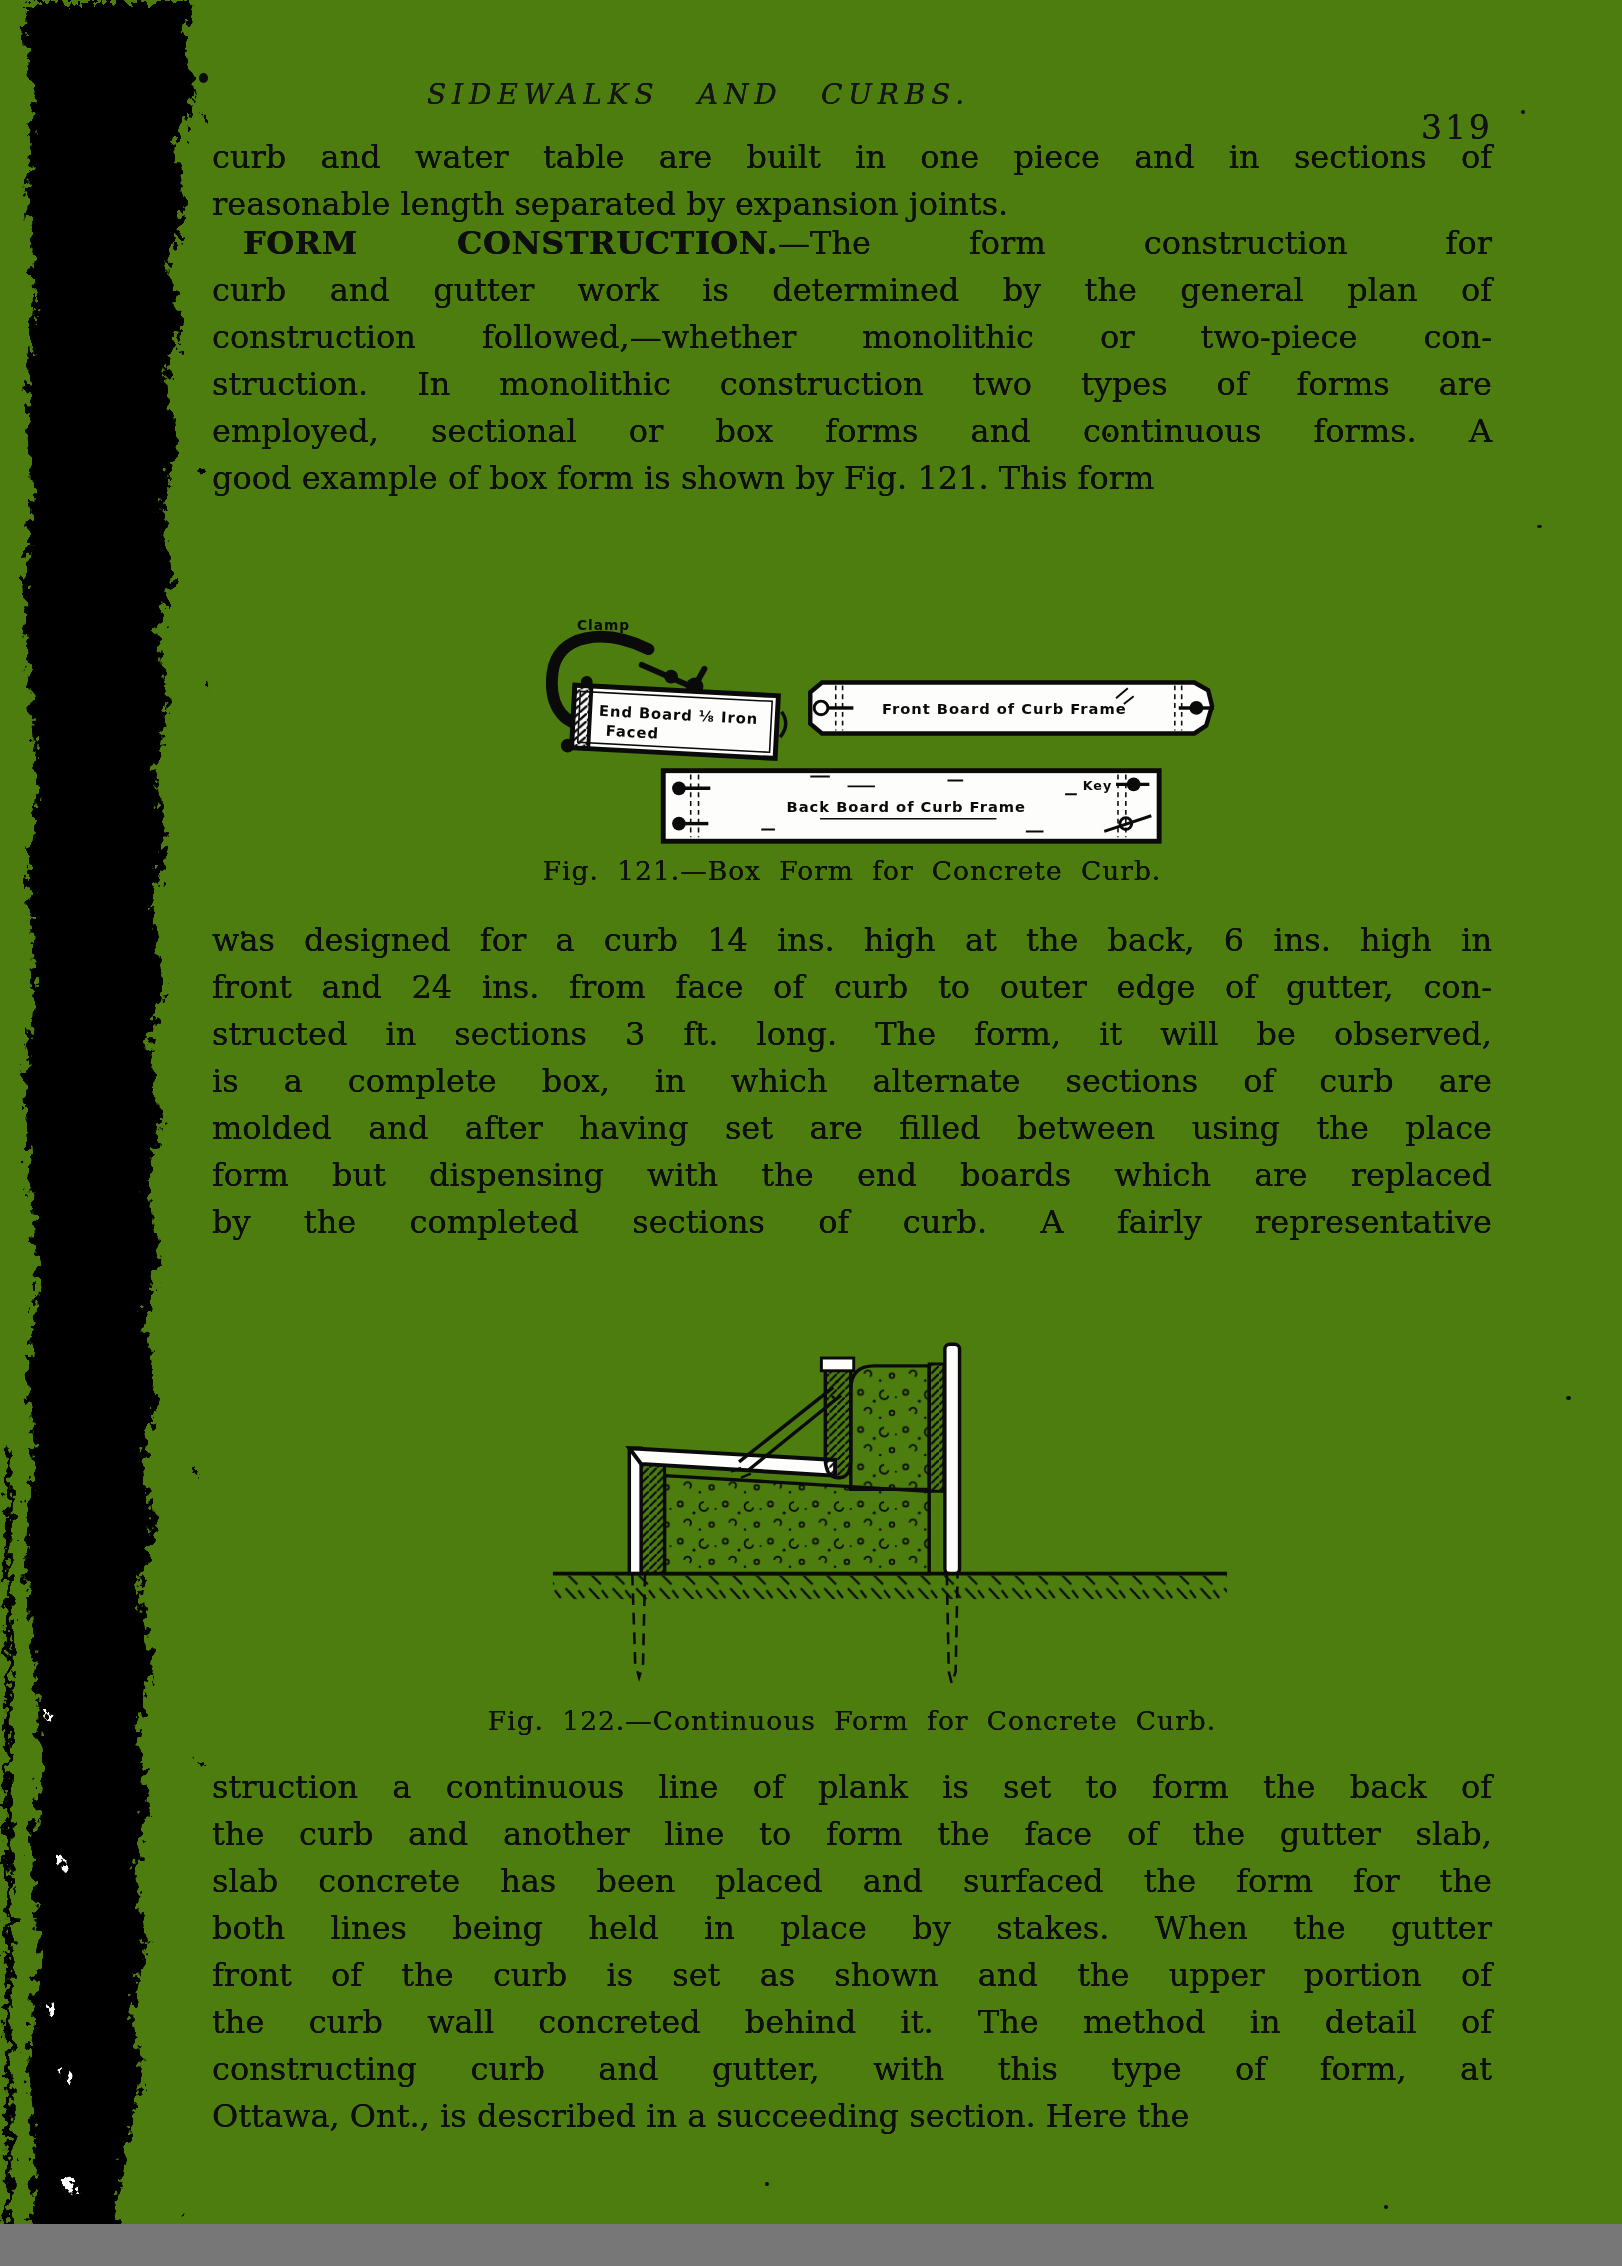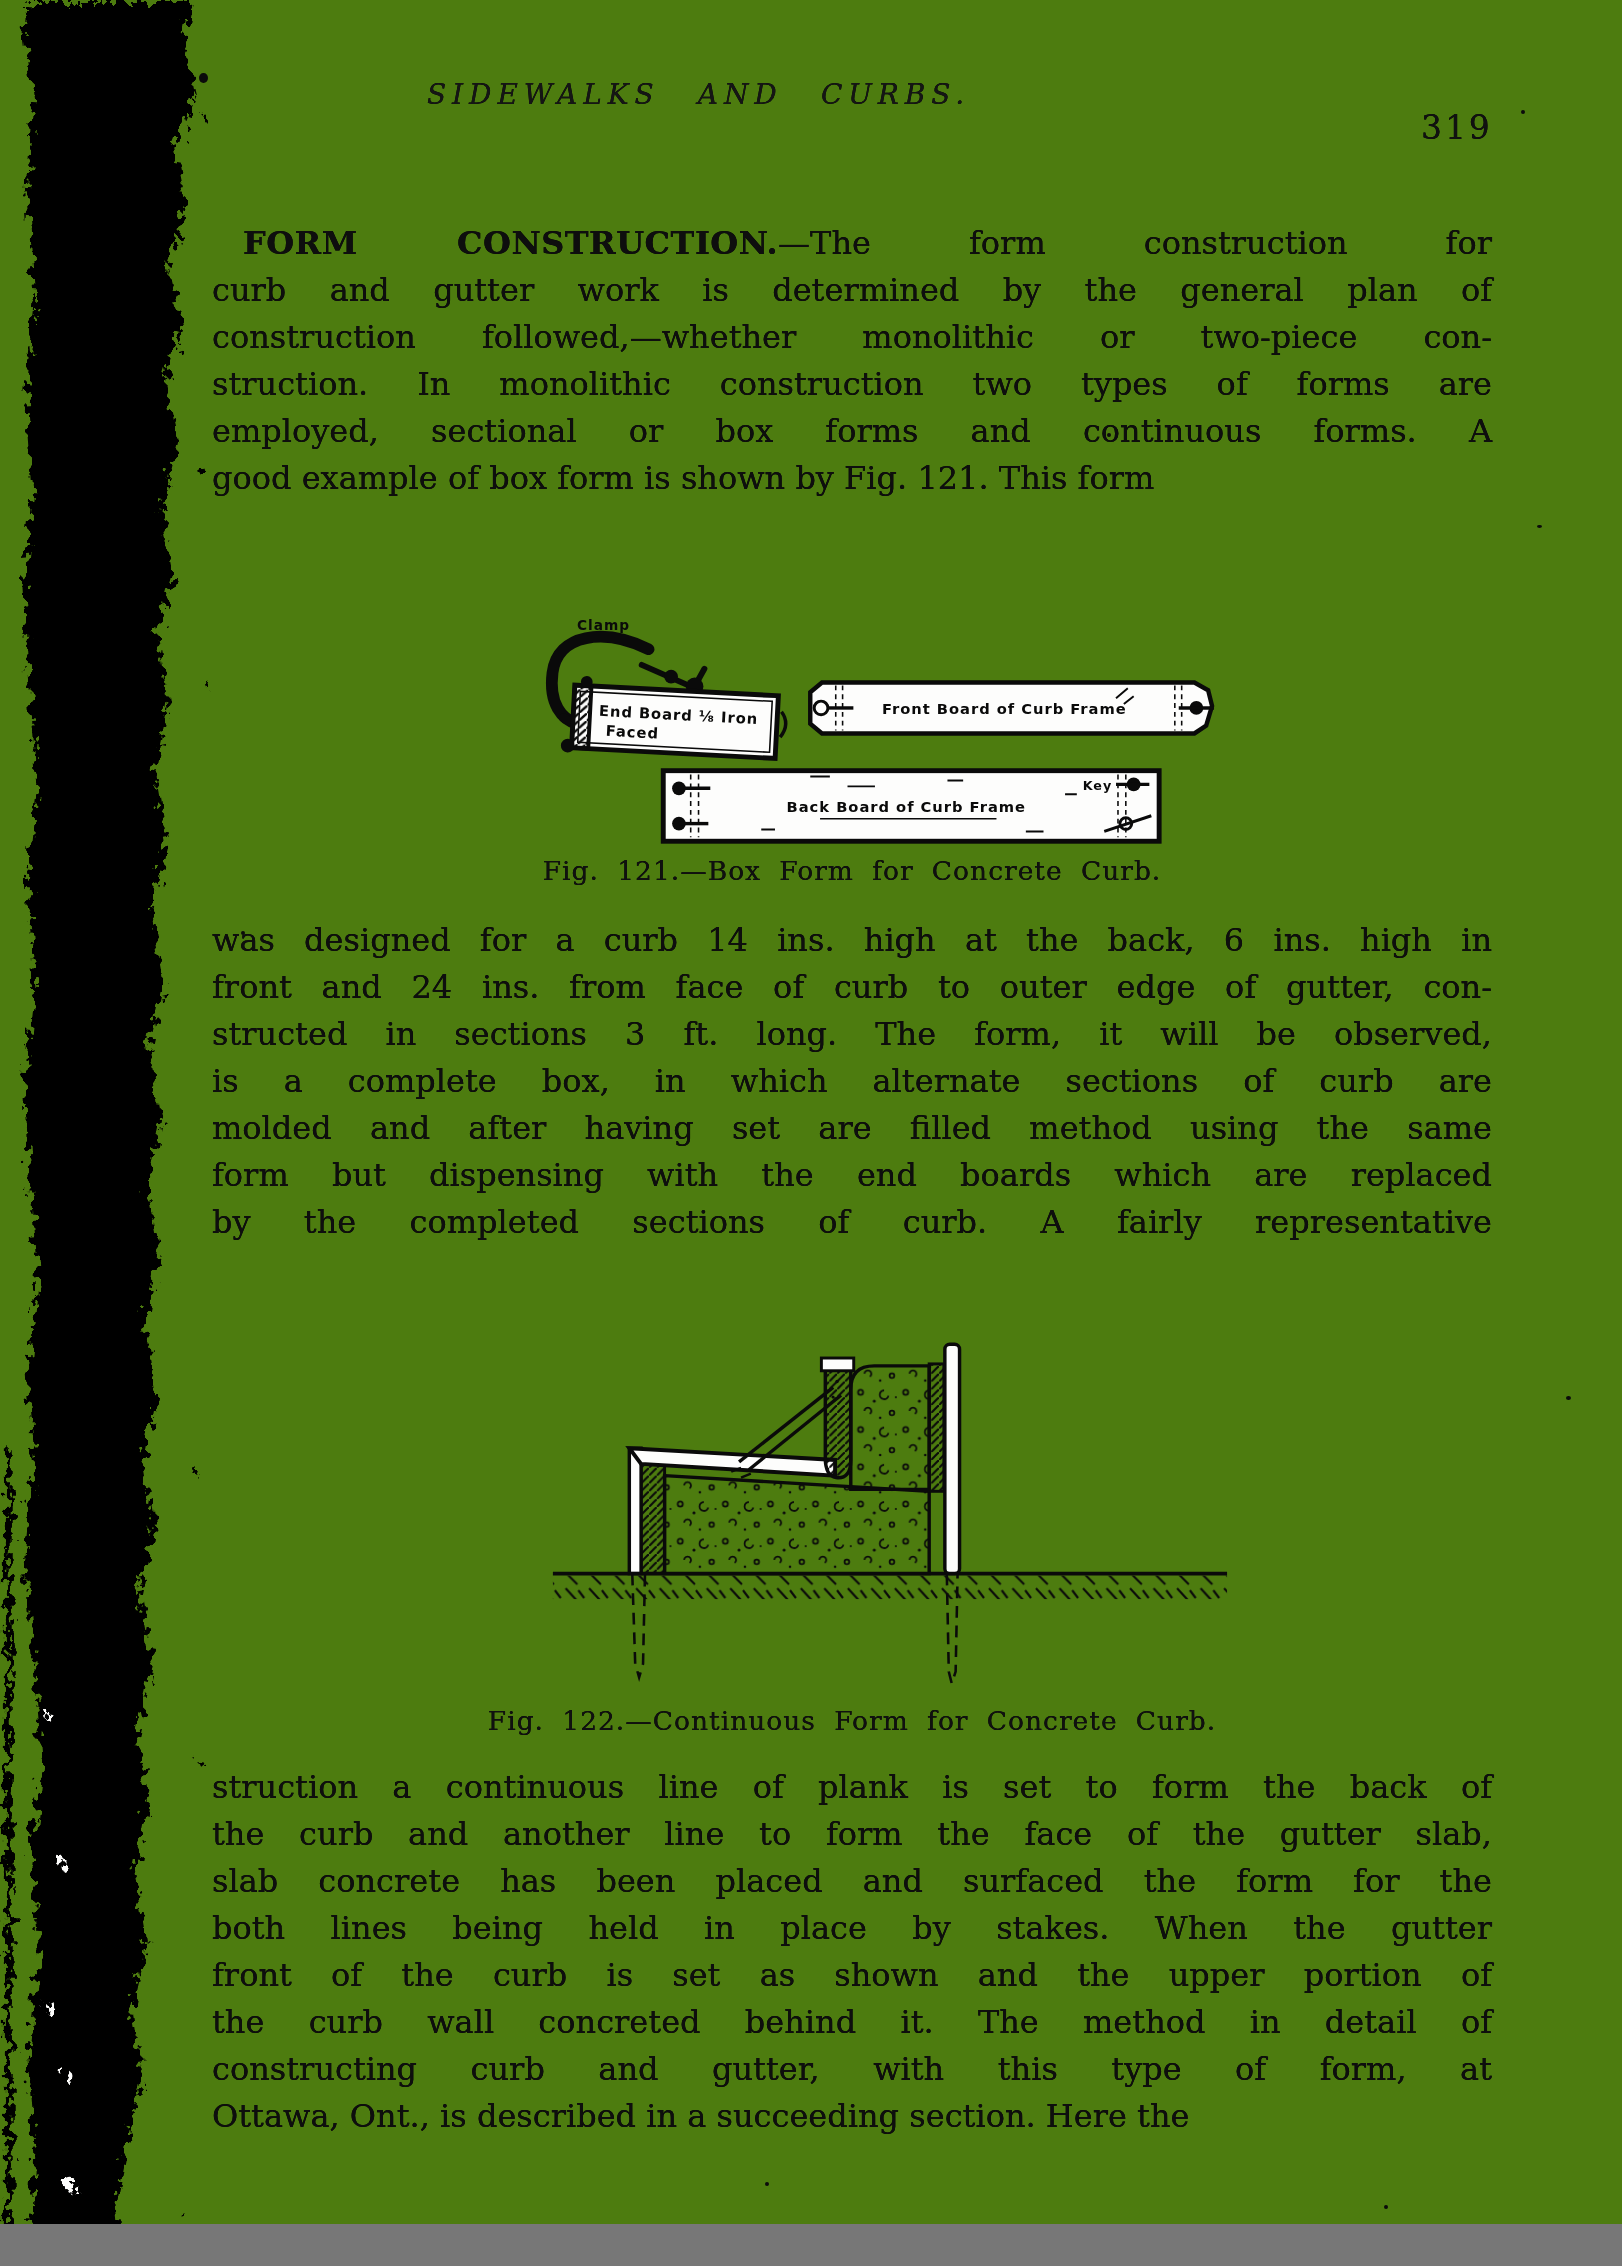--- a/index.html
+++ b/index.html
@@ -85,20 +85,24 @@
   <div class="speck" style="left:1537px;top:525px;width:4.9px;height:2.9px"></div>
   <div class="speck" style="left:241px;top:931px;width:3.9px;height:3.9px"></div>
   <div class="speck" style="left:1566px;top:1396px;width:4.9px;height:3.9px"></div>
   <div class="speck" style="left:943px;top:2245px;width:4.9px;height:4.9px"></div>
   <div class="speck" style="left:765px;top:2182px;width:3.9px;height:3.9px"></div>
   <div class="speck" style="left:1384px;top:2205px;width:3.9px;height:3.9px"></div>
 
   <div class="runhead">SIDEWALKS AND CURBS.</div>
   <div class="pagenum">319</div>
 
+  <div class="para" style="top:134px">
+    <div class="tline">curb and water table are built in one piece and in sections of</div>
+    <div class="tline last">reasonable length separated by expansion joints.</div>
+  </div>
 
   <div class="para" style="top:220px">
     <div class="tline indent"><span class="secthead">FORM CONSTRUCTION.</span><span>—The form construction for</span></div>
     <div class="tline">curb and gutter work is determined by the general plan of</div>
     <div class="tline">construction followed,—whether monolithic or two-piece con-</div>
     <div class="tline">struction.  In monolithic construction two types of forms are</div>
     <div class="tline">employed, sectional or box forms and continuous forms.  A</div>
     <div class="tline last">good example of box form is shown by Fig. 121.  This form</div>
   </div>
 
@@ -167,21 +171,21 @@
     </svg>
   </div>
 
   <div class="caption" style="top:855px">Fig. 121.—Box Form for Concrete Curb.</div>
 
   <div class="para" style="top:917px">
     <div class="tline">was designed for a curb 14 ins. high at the back, 6 ins. high in</div>
     <div class="tline">front and 24 ins. from face of curb to outer edge of gutter, con-</div>
     <div class="tline">structed in sections 3 ft. long.  The form, it will be observed,</div>
     <div class="tline">is a complete box, in which alternate sections of curb are</div>
-    <div class="tline">molded and after having set are filled method using the same</div>
+    <div class="tline">molded and after having set are filled between using the place</div>
     <div class="tline">form but dispensing with the end boards which are replaced</div>
     <div class="tline">by the completed sections of curb.  A fairly representative</div>
   </div>
 
   <div class="figwrap" style="left:539px;top:1311px">
     <svg width="700" height="390" viewBox="0 0 714 398">
       <defs>
         <pattern id="h122" width="8" height="8" patternUnits="userSpaceOnUse">
           <path d="M-1,9 L9,-1" stroke="#0a0a0a" stroke-width="2.2" fill="none"></path>
         </pattern>

